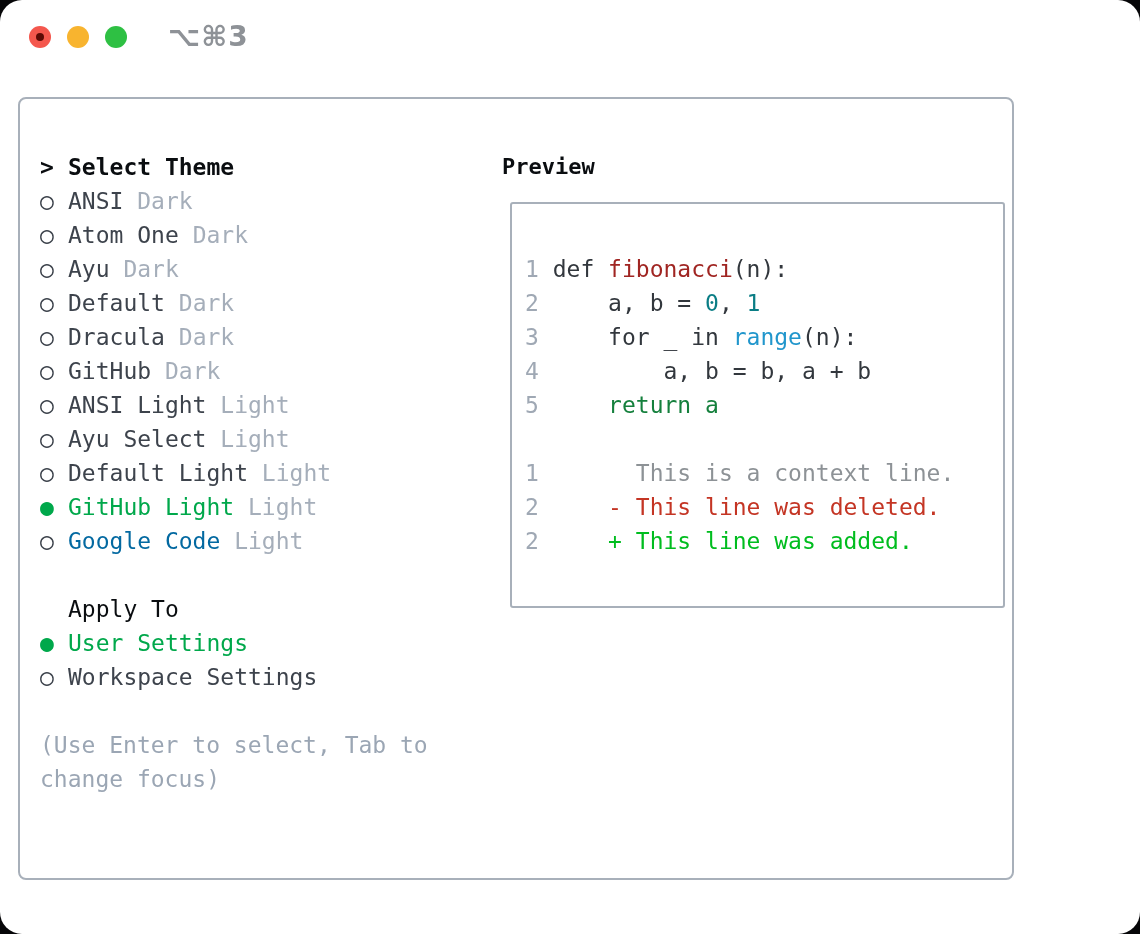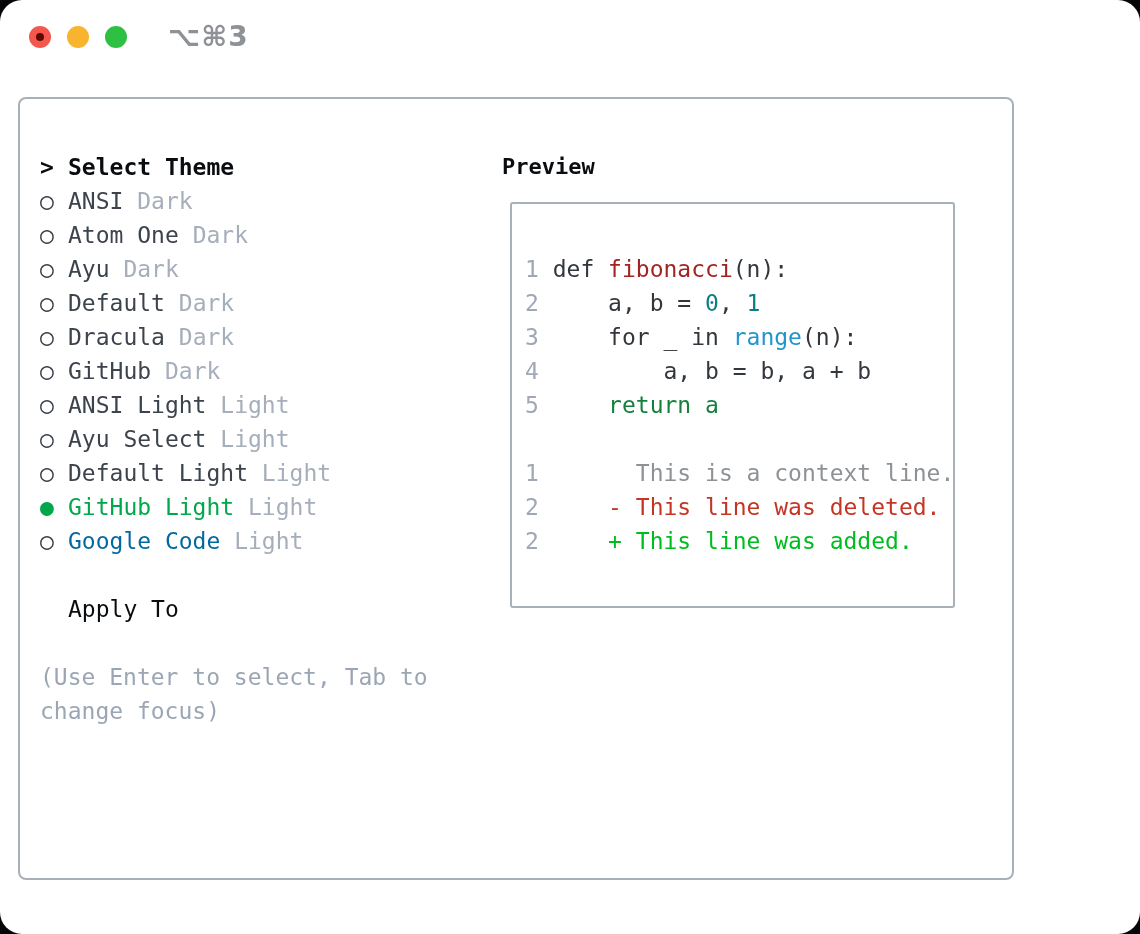--- a/index.html
+++ b/index.html
@@ -23,21 +23,21 @@
   
   .left-col{position:absolute;left:20px;top:51px;width:450px;}
   .row{height:34px;line-height:34px;font-size:23px;white-space:pre;}
   .pfx{display:inline-block;width:28px;}
   .hdr{font-weight:700;color:#0a0d10;}
   .help{width:430px;margin-top:0;font-size:23px;line-height:34px;color:#9ba6b4;}
 
   
   .preview-header{position:absolute;left:482px;top:51px;height:34px;line-height:34px;
                   font-size:22px;font-weight:700;color:#0a0d10;white-space:pre;}
-  .preview-box{position:absolute;left:490px;top:103px;width:445px;height:406px;box-sizing:border-box;
+  .preview-box{position:absolute;left:490px;top:103px;width:495px;height:406px;box-sizing:border-box;
                border:2px solid #a8b0ba;border-radius:3px;background:#fff;
                padding:48px 7px 0 13px;overflow:hidden;}
   .cline{height:34px;line-height:34px;font-size:23px;white-space:pre;}
 </style>
 </head>
 <body>
 
 <div class="window">
 
   <div class="titlebar">
@@ -65,20 +65,24 @@
           <div class="row"><span class="pfx" style="color: rgb(61, 67, 76);">○</span><span style="color: rgb(61, 67, 76);">Ayu Select</span><span style="color: rgb(165, 174, 186);"> Light</span></div>
           <div class="row"><span class="pfx" style="color: rgb(61, 67, 76);">○</span><span style="color: rgb(61, 67, 76);">Default Light</span><span style="color: rgb(165, 174, 186);"> Light</span></div>
           <div class="row"><span class="pfx" style="color: rgb(0, 168, 75);">●</span><span style="color: rgb(0, 168, 75);">GitHub Light</span><span style="color: rgb(165, 174, 186);"> Light</span></div>
           <div class="row"><span class="pfx" style="color: rgb(61, 67, 76);">○</span><span style="color: #0369a1;">Google Code</span><span style="color: rgb(165, 174, 186);"> Light</span></div>
         </div>
 
       <div class="row"></div>
 
       <div class="row"><span class="pfx"></span><span style="color:#0a0d10;">Apply To</span></div>
 
+      <div id="apply-list">
+          <div class="row"><span class="pfx" style="color: rgb(0, 168, 75);">●</span><span style="color: rgb(0, 168, 75);">User Settings</span></div>
+          <div class="row"><span class="pfx" style="color: rgb(61, 67, 76);">○</span><span style="color: rgb(61, 67, 76);">Workspace Settings</span></div>
+        </div>
 
       <div class="row"></div>
 
       <div class="help" style="color: rgb(155, 166, 180);">(Use Enter to select, Tab to change focus)</div>
     </div>
 
     <div class="preview-header">Preview</div>
 
     <div class="preview-box">
       <div id="preview-code">

